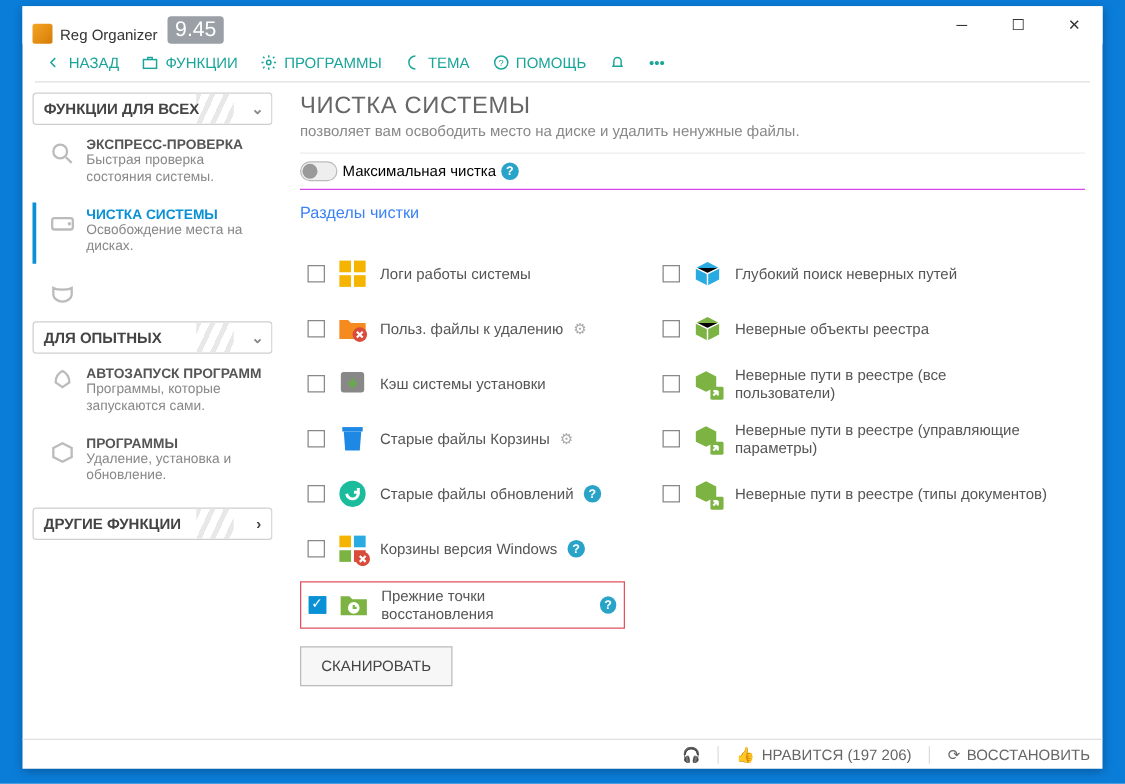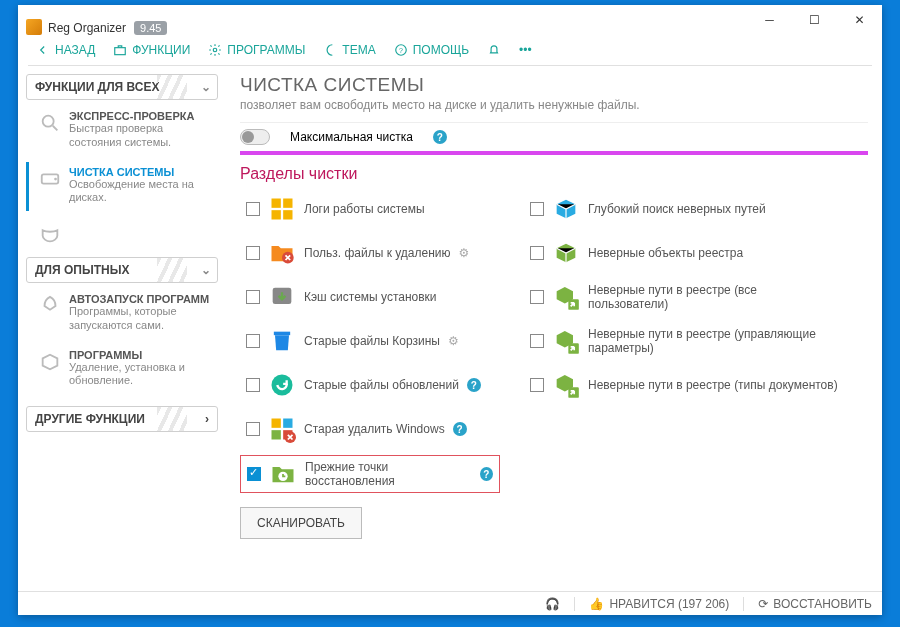--- a/index.html
+++ b/index.html
@@ -1,21 +1,21 @@
 <!DOCTYPE html>
 <html><head>
 <meta charset="utf-8">
 <style>
 *{box-sizing:border-box;margin:0;padding:0;font-family:"Segoe UI",Tahoma,sans-serif;font-size:12px}
 body{background:#0a7dd9;width:900px;height:627px;overflow:hidden;position:relative}
 .window{position:absolute;top:5px;left:18px;right:18px;bottom:12px;background:#fff;box-shadow:0 2px 8px rgba(0,0,0,.3);display:flex;flex-direction:column}
 .titlebar{height:30px;display:flex;align-items:flex-end;padding:0 0 0 8px;background:#fff}
 .titlebar .app-icon{width:16px;height:16px;background:linear-gradient(135deg,#f5a623,#d47c08);border-radius:2px;margin-right:6px}
 .titlebar .title{font-size:12px;color:#333}
-.titlebar .ver{background:#9aa0a6;color:#fff;border-radius:3px;padding:1px 6px;font-size:11px;margin-left:8px}
+.titlebar .ver{background:#9aa0a6;color:#fff;border-radius:3px;padding:1px 6px;font-size:17px;margin-left:8px}
 .titlebar .spacer{flex:1}
 .titlebar .winbtn{width:45px;height:30px;display:flex;align-items:center;justify-content:center;color:#333}
 .toolbar{height:30px;display:flex;align-items:center;padding:0 10px;gap:2px}
 .tbtn{display:flex;align-items:center;gap:5px;padding:4px 8px;color:#1aa59a;font-size:12px;cursor:pointer}
 .tbtn svg{width:14px;height:14px}
 .divider{height:1px;background:#e0e0e0;margin:0 10px}
 .body{flex:1;display:flex;overflow:hidden}
 .sidebar{width:200px;padding:8px 0 0 8px;display:flex;flex-direction:column;gap:6px;overflow:auto}
 .section-head{border:1px solid #cfcfcf;border-radius:3px;height:26px;display:flex;align-items:center;padding:0 8px;font-weight:600;font-size:11px;color:#444;position:relative;background:#fff}
 .section-head .chev{position:absolute;right:6px;color:#888}
@@ -25,25 +25,25 @@
 .nav-item.active .nav-title{color:#0a90d4}
 .nav-icon{width:22px;height:22px;flex:0 0 22px;color:#bbb;margin-top:2px}
 .nav-text{flex:1}
 .nav-title{font-weight:600;font-size:11px;color:#555}
 .nav-desc{font-size:11px;color:#888;line-height:1.25}
 .other-btn{border:1px solid #cfcfcf;border-radius:3px;height:26px;display:flex;align-items:center;padding:0 8px;font-weight:600;font-size:11px;color:#444;position:relative;margin-top:6px}
 .other-btn .diag{position:absolute;right:30px;top:0;bottom:0;width:30px;background:repeating-linear-gradient(115deg,#e8e8e8 0 4px,transparent 4px 10px)}
 .main{flex:1;padding:8px 14px 0 22px;overflow:auto}
 .page-title{font-size:19px;color:#666;font-weight:400;letter-spacing:0.5px}
 .page-sub{font-size:12px;color:#888;margin:2px 0 10px}
-.toggle-row{display:flex;align-items:center;gap:20px;padding:6px 0;border-top:1px solid #eee;border-bottom:4px solid #d946ef}
+.toggle-row{display:flex;align-items:center;gap:4px;padding:6px 0;border-top:1px solid #eee;border-bottom:1px solid #d946ef}
 .toggle{width:30px;height:16px;border:1px solid #bbb;border-radius:10px;background:#eee;position:relative}
 .toggle::after{content:"";position:absolute;left:1px;top:1px;width:12px;height:12px;background:#999;border-radius:50%}
 .help{width:14px;height:14px;border-radius:50%;background:#2aa3c9;color:#fff;display:inline-flex;align-items:center;justify-content:center;font-size:10px;font-weight:700}
-.sect-title{font-size:16px;color:#be185d;margin:10px 0 8px}
+.sect-title{font-size:13px;color:#3b82f6;margin:10px 0 24px}
 .cols{display:flex;gap:24px}
 .col{flex:0 0 260px;display:flex;flex-direction:column;gap:8px}
 .col.wide{flex:0 0 320px}
 .item{display:flex;align-items:center;gap:8px;padding:4px 6px}
 .item.hl{border:1px solid #e0525d;background:#fff}
 .cb{width:14px;height:14px;border:1px solid #888;background:#fff;flex:0 0 14px}
 .cb.checked{background:#0a90d4;border-color:#0a90d4;color:#fff;position:relative}
 .cb.checked::after{content:"✓";position:absolute;top:-2px;left:1px;font-size:11px}
 .cicon{width:28px;height:28px;flex:0 0 28px;display:flex;align-items:center;justify-content:center}
 .label{color:#555}
@@ -255,21 +255,21 @@
    <div class="cicon">
                 <svg viewBox="0 0 24 24">
                   <rect x="3" y="3" width="8" height="8" fill="#f5b400"></rect>
                   <rect x="13" y="3" width="8" height="8" fill="#29abe2"></rect>
                   <rect x="3" y="13" width="8" height="8" fill="#7cb342"></rect>
                   <rect x="13" y="13" width="8" height="8" fill="#d94b3a"></rect>
                   <circle cx="19" cy="19" r="5" fill="#d94b3a"></circle>
                   <path d="M17 17l4 4M21 17l-4 4" stroke="#fff" stroke-width="1.5"></path>
                 </svg>
               </div>
-   <span class="label">Старая удалить Windows</span>
+   <span class="label">Корзины версия Windows</span>
 
    <span class="help">?</span>
             </div>
             <div class="item hl">
               <div class="cb checked"></div>
    <div class="cicon">
                 <svg viewBox="0 0 24 24">
                   <path d="M3 6h6l2 2h10v11H3z" fill="#7cb342"></path>
                   <circle cx="12" cy="14" r="4" fill="#fff"></circle>
                   <path d="M12 12v2h2" stroke="#7cb342" stroke-width="1.5" fill="none"></path>

